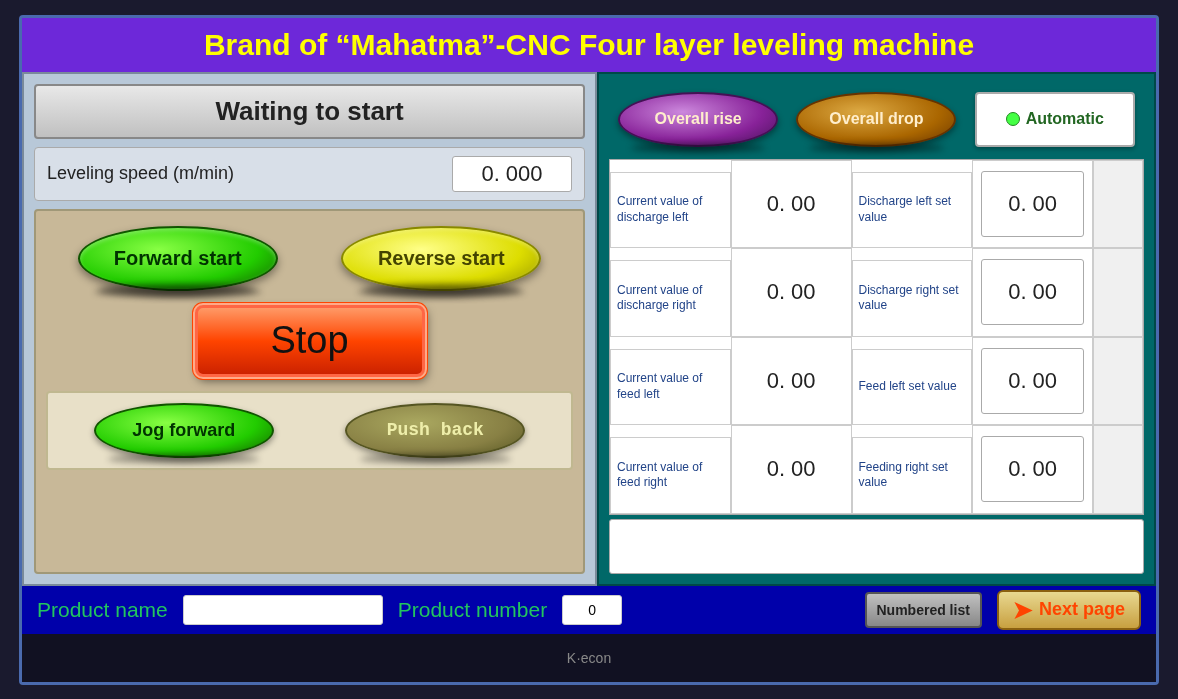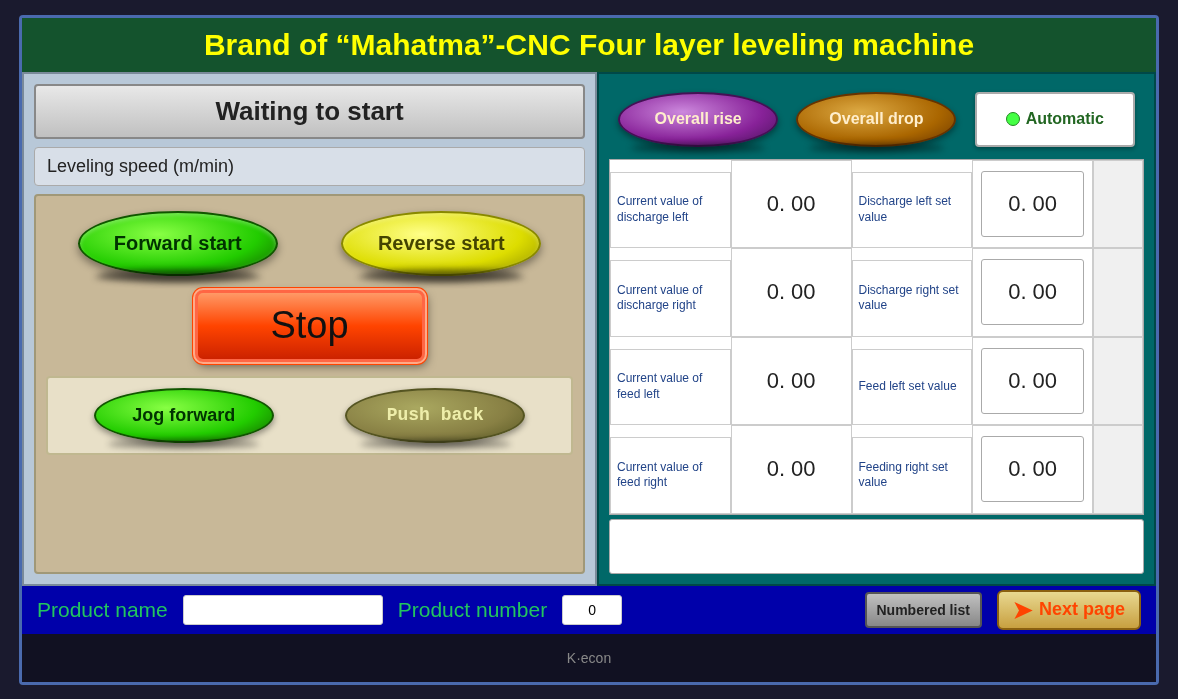--- a/index.html
+++ b/index.html
@@ -17,21 +17,21 @@
     .outer-frame {
       width: 1140px;
       height: 670px;
       background: #1a3a6e;
       border: 3px solid #4a6aae;
       border-radius: 4px;
       display: flex;
       flex-direction: column;
     }
     .title-bar {
-      background: #14532d;
+      background: #6d28d9;
       padding: 10px 20px;
       text-align: center;
     }
     .title-text {
       color: #ffff00;
       font-size: 30px;
       font-weight: bold;
     }
     .main-content {
       display: flex;
@@ -404,20 +404,21 @@
   <div class="main-content">
 
     <div class="left-panel">
 
       <div class="status-box">
         <span class="status-text">Waiting to start</span>
       </div>
 
       <div class="speed-row">
         <span class="speed-label">Leveling speed (m/min)</span>
+        <span class="speed-value">0. 000</span>
       </div>
 
       <div class="controls-area">
 
         <div class="btn-row">
           <div class="btn-shadow-wrap">
             <button class="forward-btn">Forward start</button>
             <div class="btn-shadow"></div>
           </div>
           <div class="btn-shadow-wrap">

